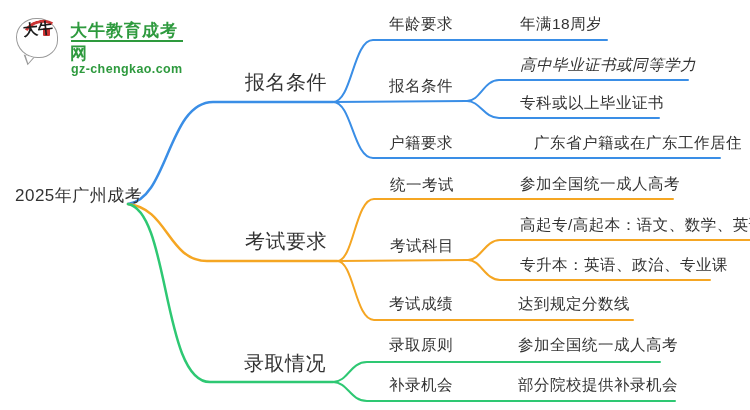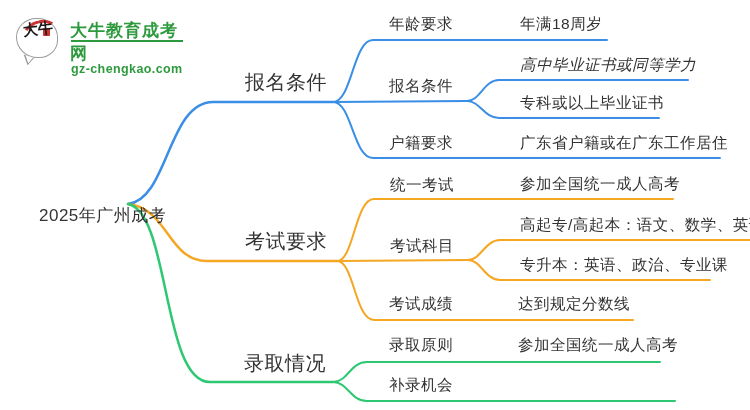--- a/index.html
+++ b/index.html
@@ -99,42 +99,43 @@
     <div class="bubble">
       <div class="bubble-arc"></div>
       <div class="bubble-seal"></div>
       <div class="bubble-chars">大牛</div>
     </div>
     <div class="bubble-tail"></div>
     <div class="logo-name">大牛教育成考网</div>
     <div class="logo-domain">gz-chengkao.com</div>
   </div>
 
-  <div class="node root" style="left:15px;top:206px;margin-left:24px;">2025年广州成考</div>
+  <div class="node root" style="left:15px;top:186px;">2025年广州成考</div>
 
   <div class="node lv1" style="left:245px;top:74px;">报名条件</div>
   <div class="node lv1" style="left:245px;top:233px;">考试要求</div>
   <div class="node lv1" style="left:244px;top:355px;">录取情况</div>
 
   <div class="node" style="left:389px;top:15px;">年龄要求</div>
   <div class="node" style="left:389px;top:77px;">报名条件</div>
   <div class="node" style="left:389px;top:134px;">户籍要求</div>
 
   <div class="node" style="left:390px;top:176px;">统一考试</div>
   <div class="node" style="left:390px;top:237px;">考试科目</div>
   <div class="node" style="left:389px;top:295px;">考试成绩</div>
 
   <div class="node" style="left:389px;top:336px;">录取原则</div>
   <div class="node" style="left:389px;top:376px;">补录机会</div>
 
   <div class="node" style="left:520px;top:15px;">年满18周岁</div>
   <div class="node" style="left:520px;top:56px;font-style:italic;">高中毕业证书或同等学力</div>
   <div class="node" style="left:520px;top:94px;">专科或以上毕业证书</div>
-  <div class="node" style="left:520px;top:134px;">广东省户籍或在广东工作居住</div>
+  <div class="node" style="left:534px;top:134px;">广东省户籍或在广东工作居住</div>
 
   <div class="node" style="left:520px;top:175px;">参加全国统一成人高考</div>
   <div class="node" style="left:520px;top:216px;">高起专/高起本：语文、数学、英语</div>
   <div class="node" style="left:520px;top:256px;">专升本：英语、政治、专业课</div>
   <div class="node" style="left:518px;top:295px;">达到规定分数线</div>
 
   <div class="node" style="left:518px;top:336px;">参加全国统一成人高考</div>
+  <div class="node" style="left:518px;top:376px;">部分院校提供补录机会</div>
 
 </div>
 
 </body></html>

